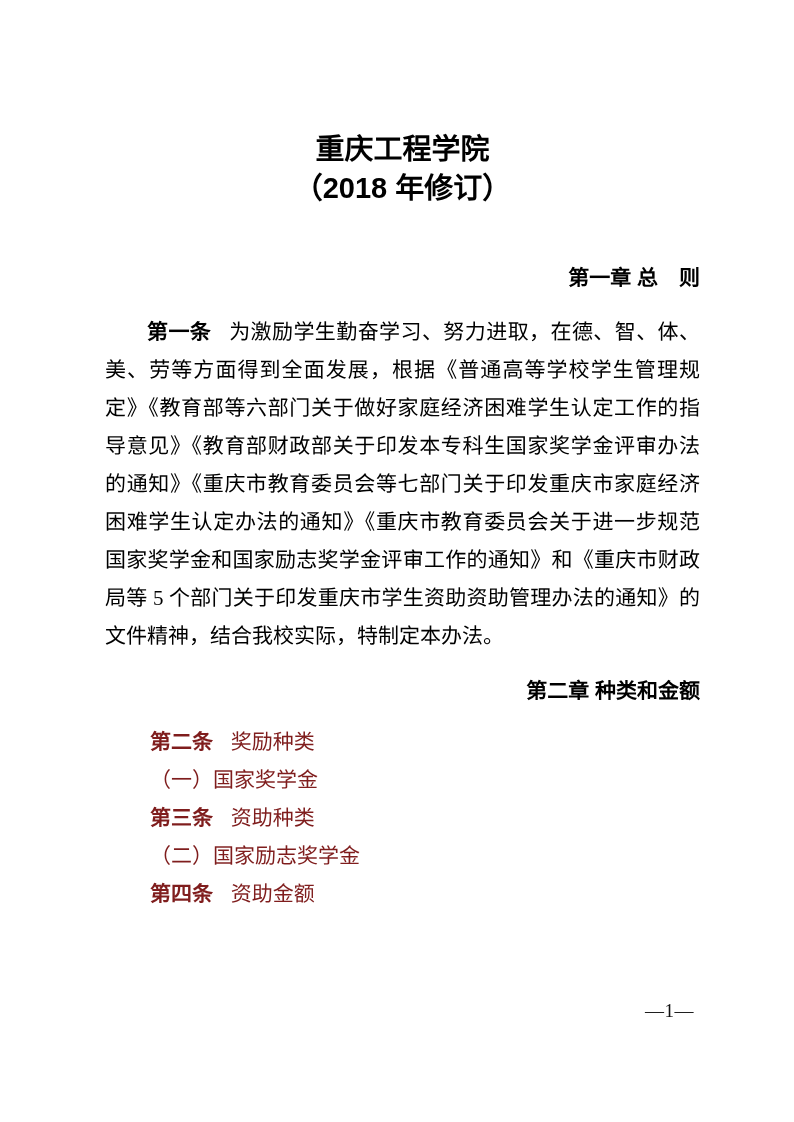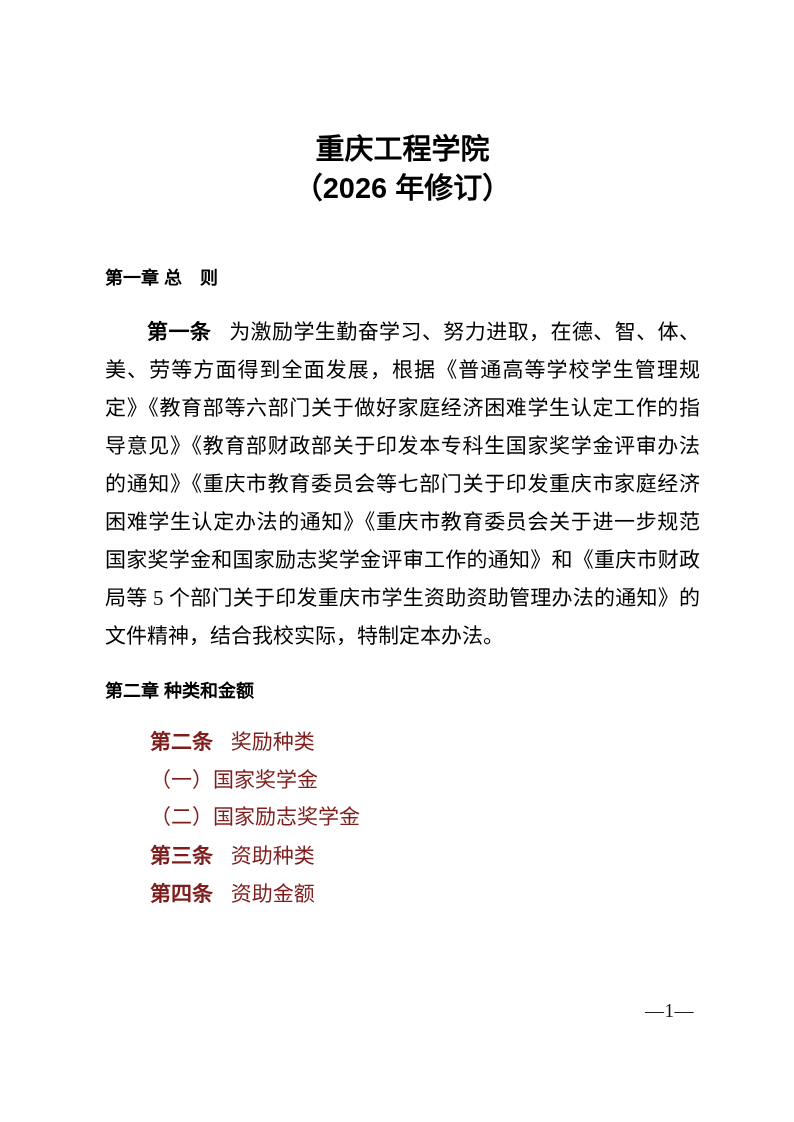--- a/index.html
+++ b/index.html
@@ -23,24 +23,24 @@
   }
   .doc-title {
     text-align: center;
     font-family: "Liberation Sans", "DejaVu Sans", sans-serif;
     font-weight: 700;
     font-size: 29px;
     line-height: 39px;
     color: #000000;
   }
   .chapter-heading {
-    text-align: left;
+    text-align: right;
     font-family: "Liberation Sans", "DejaVu Sans", sans-serif;
     font-weight: 700;
-    font-size: 18px;
+    font-size: 21px;
     line-height: 24px;
     color: #000000;
   }
   .chapter-heading.first {
     margin-top: 58px;
   }
   .chapter-heading.second {
     margin-top: 24px;
   }
   .body-paragraph {
@@ -91,33 +91,33 @@
   }
 </style>
 </head>
 <body>
 
 <div class="page">
   <div class="content">
 
     <div class="doc-title">
       <div>重庆工程学院</div>
-      <div>（2026 年修订）</div>
+      <div>（2018 年修订）</div>
     </div>
 
     <div class="chapter-heading first">第一章 总　则</div>
 
     <p class="body-paragraph"><span class="article-label">第一条</span><span>为激励学生勤奋学习、努力进取，在德、智、体、美、劳等方面得到全面发展，根据《普通高等学校学生管理规定》《教育部等六部门关于做好家庭经济困难学生认定工作的指导意见》《教育部财政部关于印发本专科生国家奖学金评审办法的通知》《重庆市教育委员会等七部门关于印发重庆市家庭经济困难学生认定办法的通知》《重庆市教育委员会关于进一步规范国家奖学金和国家励志奖学金评审工作的通知》和《重庆市财政局等 5 个部门关于印发重庆市学生资助资助管理办法的通知》的文件精神，结合我校实际，特制定本办法。</span></p>
 
     <div class="chapter-heading second">第二章 种类和金额</div>
 
     <div class="item-list">
       <div class="item-line"><span class="article-label">第二条</span><span>奖励种类</span></div>
       <div class="item-line"><span>（一）国家奖学金</span></div>
+      <div class="item-line"><span class="article-label">第三条</span><span>资助种类</span></div>
       <div class="item-line"><span>（二）国家励志奖学金</span></div>
-      <div class="item-line"><span class="article-label">第三条</span><span>资助种类</span></div>
       <div class="item-line"><span class="article-label">第四条</span><span>资助金额</span></div>
     </div>
 
   </div>
 
   <div class="page-number">—1—</div>
 </div>
 
 </body></html>

